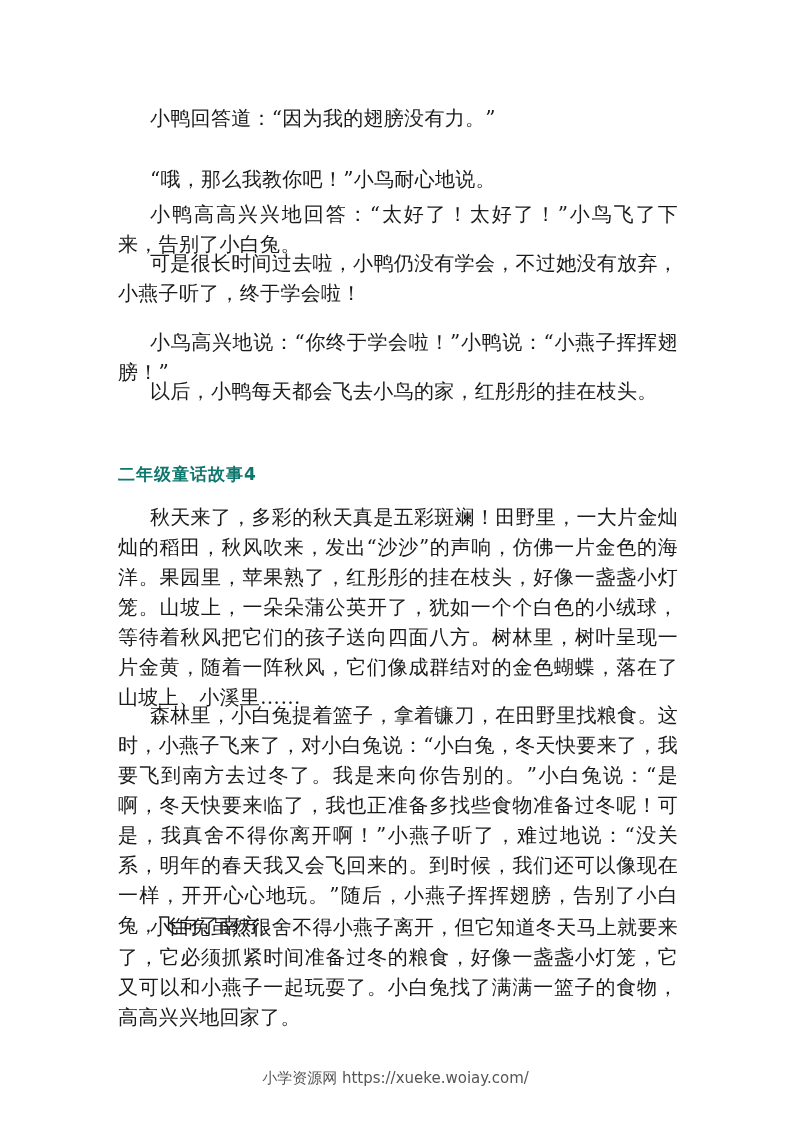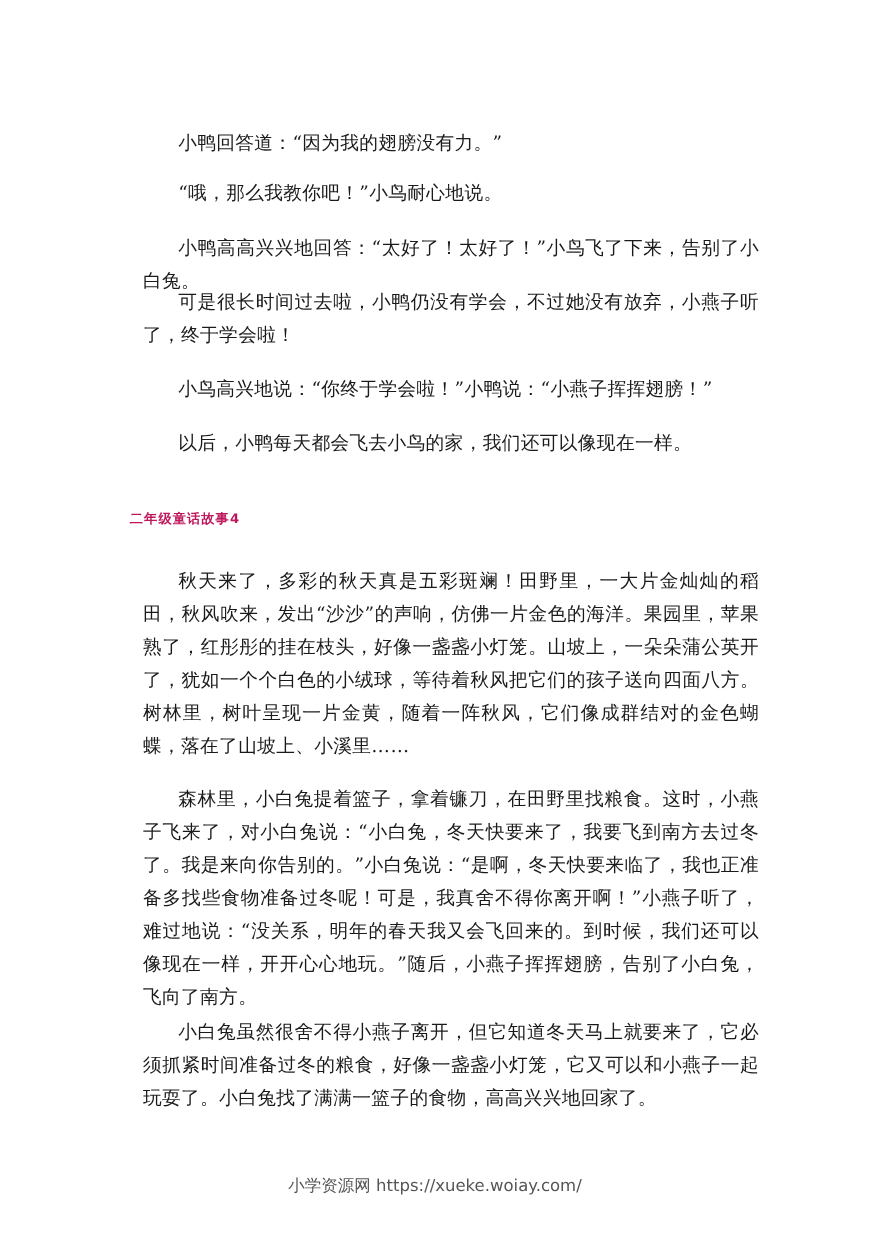--- a/index.html
+++ b/index.html
@@ -18,58 +18,58 @@
     .page {
       position: absolute;
       left: 118px;
       top: 0;
       width: 560px;
     }
     .para {
       position: absolute;
       left: 0;
       width: 560px;
-      font-size: 17px;
+      font-size: 20px;
       line-height: 30px;
       text-indent: 32px;
-      margin: 12px;
+      margin: 0;
       letter-spacing: 0.3px;
       text-align: justify;
     }
     .heading {
       position: absolute;
       left: 0;
-      font-size: 12px;
+      font-size: 17px;
       font-weight: bold;
-      color: #be185d;
+      color: #0f766e;
       margin: 0;
       font-family: "DejaVu Sans", "Liberation Sans", sans-serif;
       letter-spacing: 1px;
     }
     .footer {
       position: absolute;
       top: 1069px;
       left: 0;
       width: 791px;
       text-align: center;
       font-family: "DejaVu Sans", "Liberation Sans", sans-serif;
       font-size: 15px;
       color: #555555;
     }
   </style>
 </head>
 <body>
 
 <div class="page">
   <p class="para" style="top:103px;">小鸭回答道：“因为我的翅膀没有力。”</p>
-  <p class="para" style="top:149px;">“哦，那么我教你吧！”小鸟耐心地说。</p>
+  <p class="para" style="top:164px;">“哦，那么我教你吧！”小鸟耐心地说。</p>
   <p class="para" style="top:199px;">小鸭高高兴兴地回答：“太好了！太好了！”小鸟飞了下来，告别了小白兔。</p>
   <p class="para" style="top:248px;">可是很长时间过去啦，小鸭仍没有学会，不过她没有放弃，小燕子听了，终于学会啦！</p>
   <p class="para" style="top:327px;">小鸟高兴地说：“你终于学会啦！”小鸭说：“小燕子挥挥翅膀！”</p>
-  <p class="para" style="top:376px;">以后，小鸭每天都会飞去小鸟的家，我们还可以像现在一样。</p>
+  <p class="para" style="top:376px;">以后，小鸭每天都会飞去小鸟的家，红彤彤的挂在枝头。</p>
 
   <h2 class="heading" style="top:463px;">二年级童话故事4</h2>
 
   <p class="para" style="top:502px;">秋天来了，多彩的秋天真是五彩斑斓！田野里，一大片金灿灿的稻田，秋风吹来，发出“沙沙”的声响，仿佛一片金色的海洋。果园里，苹果熟了，红彤彤的挂在枝头，好像一盏盏小灯笼。山坡上，一朵朵蒲公英开了，犹如一个个白色的小绒球，等待着秋风把它们的孩子送向四面八方。树林里，树叶呈现一片金黄，随着一阵秋风，它们像成群结对的金色蝴蝶，落在了山坡上、小溪里……</p>
   <p class="para" style="top:700px;">森林里，小白兔提着篮子，拿着镰刀，在田野里找粮食。这时，小燕子飞来了，对小白兔说：“小白兔，冬天快要来了，我要飞到南方去过冬了。我是来向你告别的。”小白兔说：“是啊，冬天快要来临了，我也正准备多找些食物准备过冬呢！可是，我真舍不得你离开啊！”小燕子听了，难过地说：“没关系，明年的春天我又会飞回来的。到时候，我们还可以像现在一样，开开心心地玩。”随后，小燕子挥挥翅膀，告别了小白兔，飞向了南方。</p>
   <p class="para" style="top:912px;">小白兔虽然很舍不得小燕子离开，但它知道冬天马上就要来了，它必须抓紧时间准备过冬的粮食，好像一盏盏小灯笼，它又可以和小燕子一起玩耍了。小白兔找了满满一篮子的食物，高高兴兴地回家了。</p>
 </div>
 
 <div class="footer">小学资源网 https://xueke.woiay.com/</div>
 

